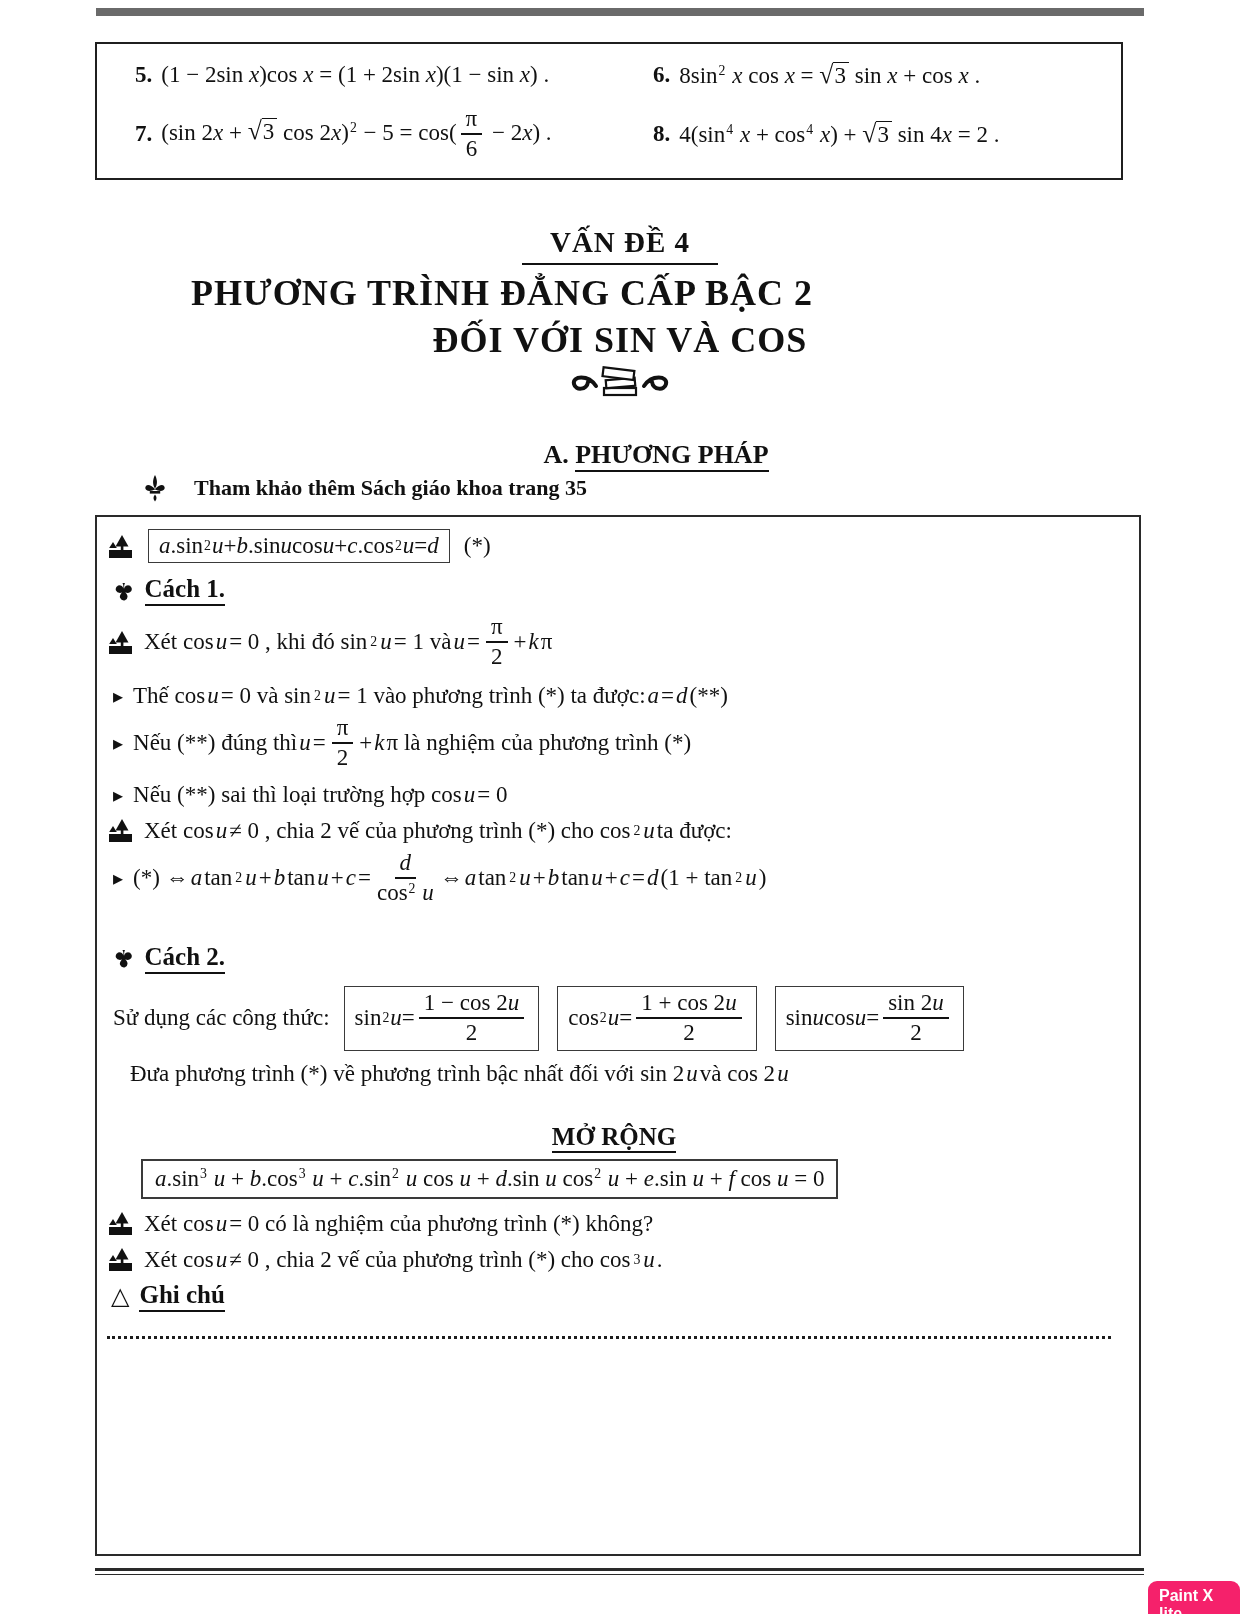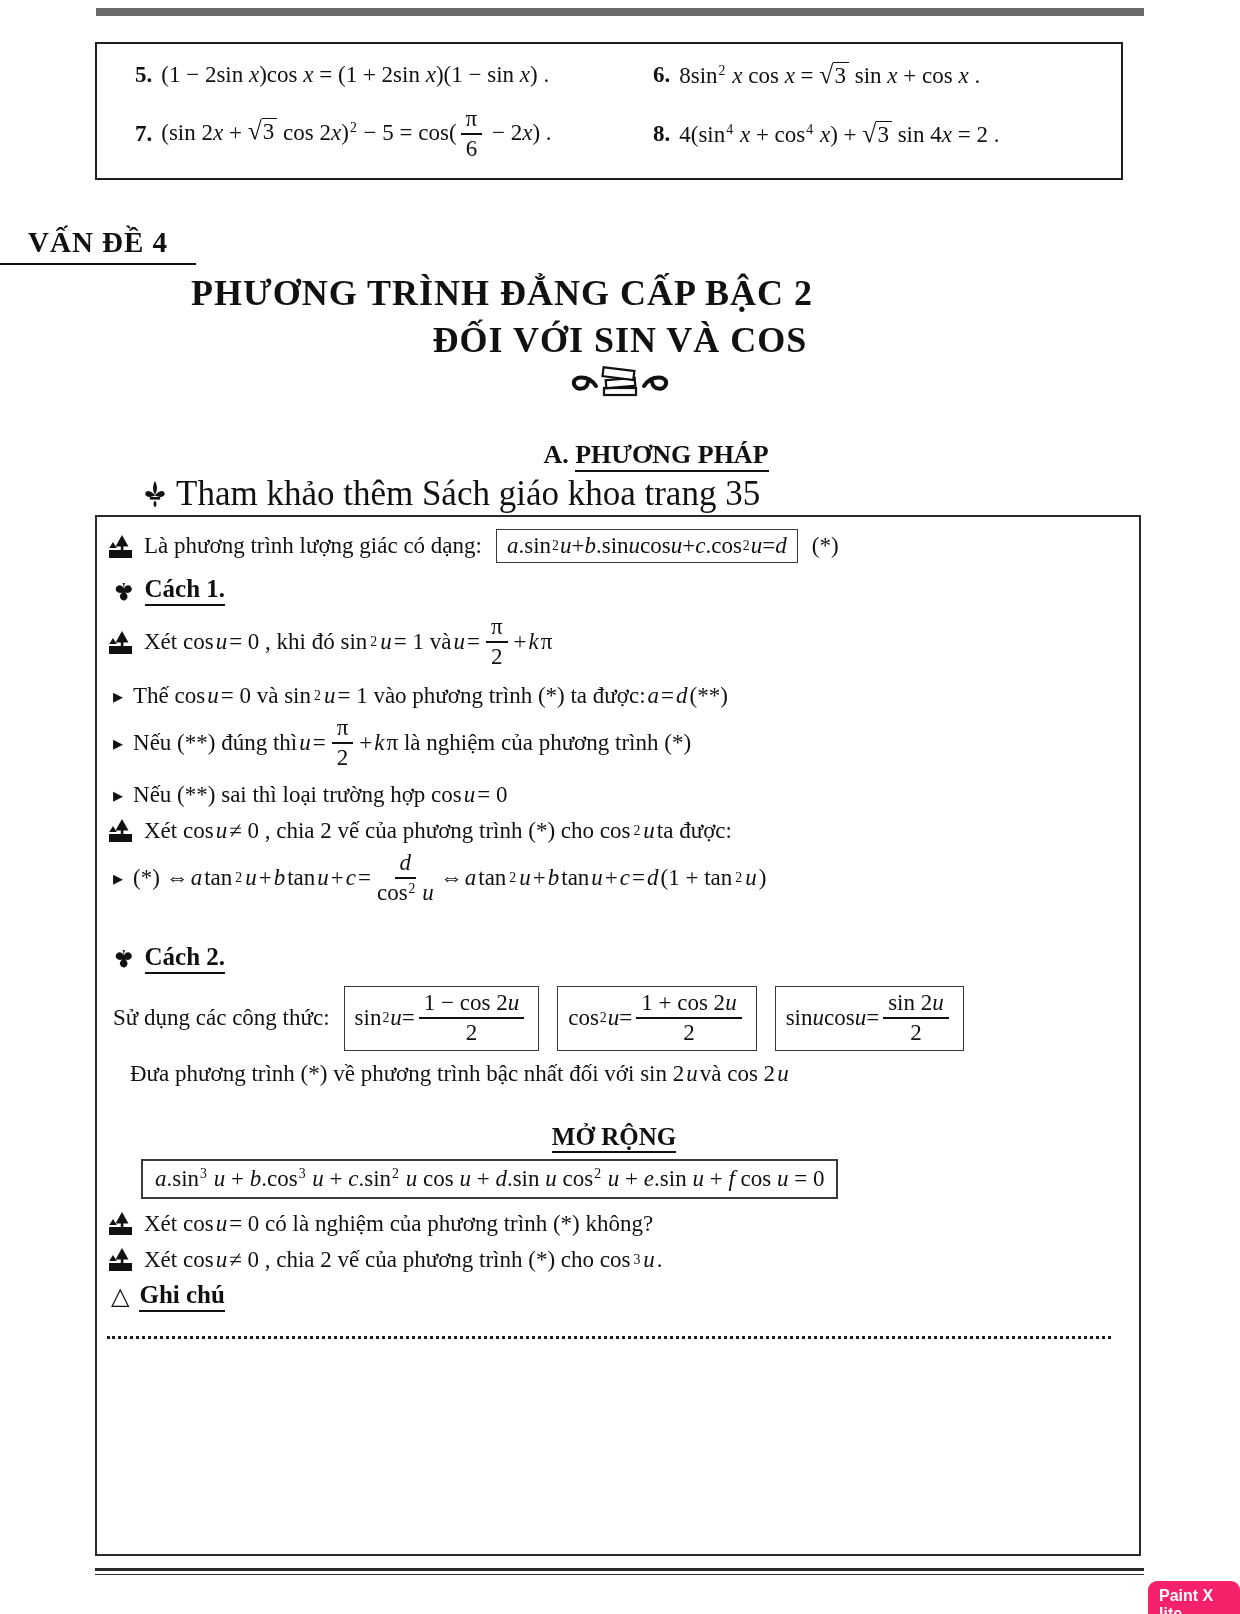--- a/index.html
+++ b/index.html
@@ -10,31 +10,31 @@
   .top-rule{position:absolute;top:8px;left:96px;width:1048px;height:8px;background:#6a6a6a;}
 
   
   .ex-box{position:absolute;top:42px;left:95px;width:1028px;height:138px;border:2px solid #1f1f1f;
           box-sizing:border-box;display:grid;grid-template-columns:518px 1fr;align-content:center;
           row-gap:16px;padding:6px 8px 6px 38px;font-size:23px;}
   .ex-item{display:flex;align-items:center;gap:9px;}
   .ex-num{font-weight:bold;}
 
   
-  .kicker-wrap{position:absolute;top:226px;left:0;width:1240px;text-align:left;}
+  .kicker-wrap{position:absolute;top:226px;left:0;width:1240px;text-align:center;}
   .kicker{display:inline-block;font-size:29px;font-weight:bold;letter-spacing:1px;
           border-bottom:2.5px solid #111;padding:0 28px 4px 28px;}
   .title1{position:absolute;top:272px;left:0;width:1004px;text-align:center;font-size:36px;font-weight:bold;letter-spacing:1px;}
   .title2{position:absolute;top:319px;left:0;width:1240px;text-align:center;font-size:36px;font-weight:bold;letter-spacing:1px;}
   .ornament{position:absolute;top:364px;left:0;width:1240px;text-align:center;}
 
   
   .section-a{position:absolute;top:440px;left:0;width:1240px;text-align:center;font-size:26px;font-weight:bold;padding-left:36px;}
   .section-a .u{border-bottom:2.2px solid #111;padding-bottom:1px;}
-  .reference{position:absolute;top:474px;left:144px;font-size:35px;font-weight:normal;display:flex;align-items:center;gap:10px;}
+  .reference{position:absolute;top:474px;left:144px;font-size:22px;font-weight:bold;display:flex;align-items:center;gap:28px;}
 
   
   .method-box{position:absolute;top:515px;left:95px;width:1046px;height:1041px;border:2.5px solid #2a2a2a;
               box-sizing:border-box;padding:12px 18px 0 10px;font-size:23px;overflow:hidden;}
   .ml{display:flex;align-items:center;gap:10px;}
   .ml .mtext{display:inline-flex;align-items:center;flex-wrap:wrap;gap:2px;}
   .mc{text-align:center;font-weight:bold;font-size:25px;}
   .u{border-bottom:2.2px solid #111;padding-bottom:1px;}
   .bullet-svg{flex:0 0 auto;}
   .arr{font-family:"DejaVu Sans",sans-serif;font-size:20px;line-height:1;margin-left:6px;}
@@ -139,21 +139,20 @@
 
     <div class="ml mt0">
       <svg class="bullet-svg" width="27" height="25" viewBox="0 0 27 25">
         <g fill="#111">
           <rect x="2" y="16" width="23" height="8"></rect>
           <path d="M15 1 L8.5 12.5 H21.5 Z"></path>
           <rect x="13.8" y="12" width="2.6" height="5"></rect>
           <path d="M6 8 L9.8 14 H2.2 Z"></path>
         </g>
       </svg>
-      <span>Là phương trình lượng giác có dạng:</span>
       <span class="fbox"><i>a</i>.sin<sup>2</sup> <i>u</i> + <i>b</i>.sin <i>u</i> cos <i>u</i> + <i>c</i>.cos<sup>2</sup> <i>u</i> = <i>d</i></span>
       <span>(*)</span>
     </div>
 
 
     <div class="ml mt12">
       <span class="club">♣</span>
       <span class="cach-h u">Cách 1.</span>
     </div>
 

